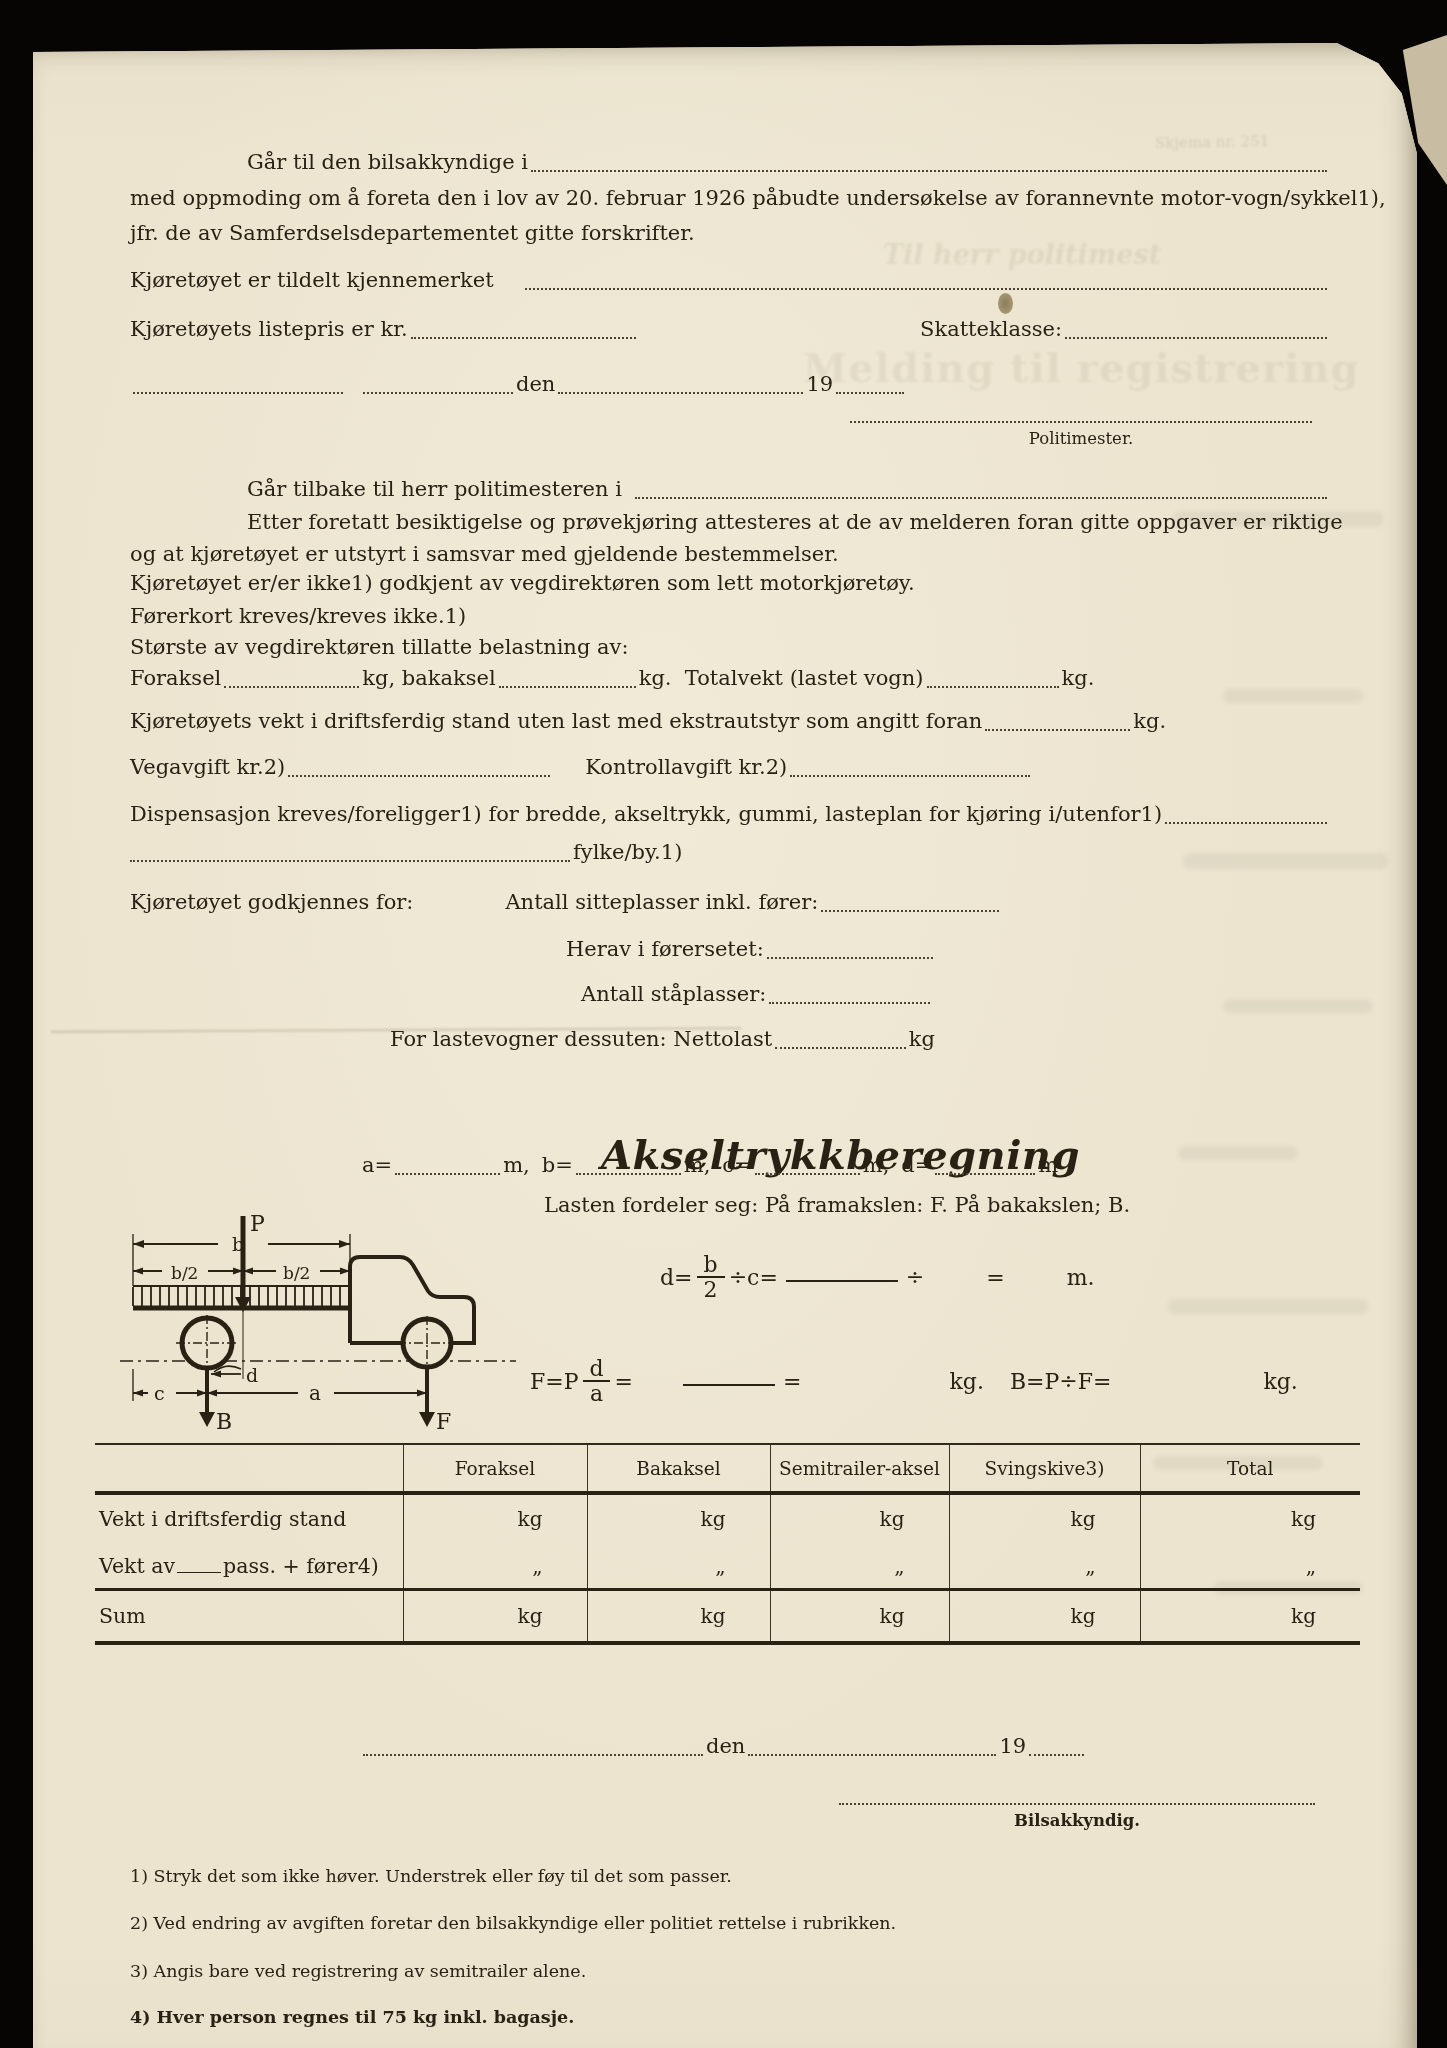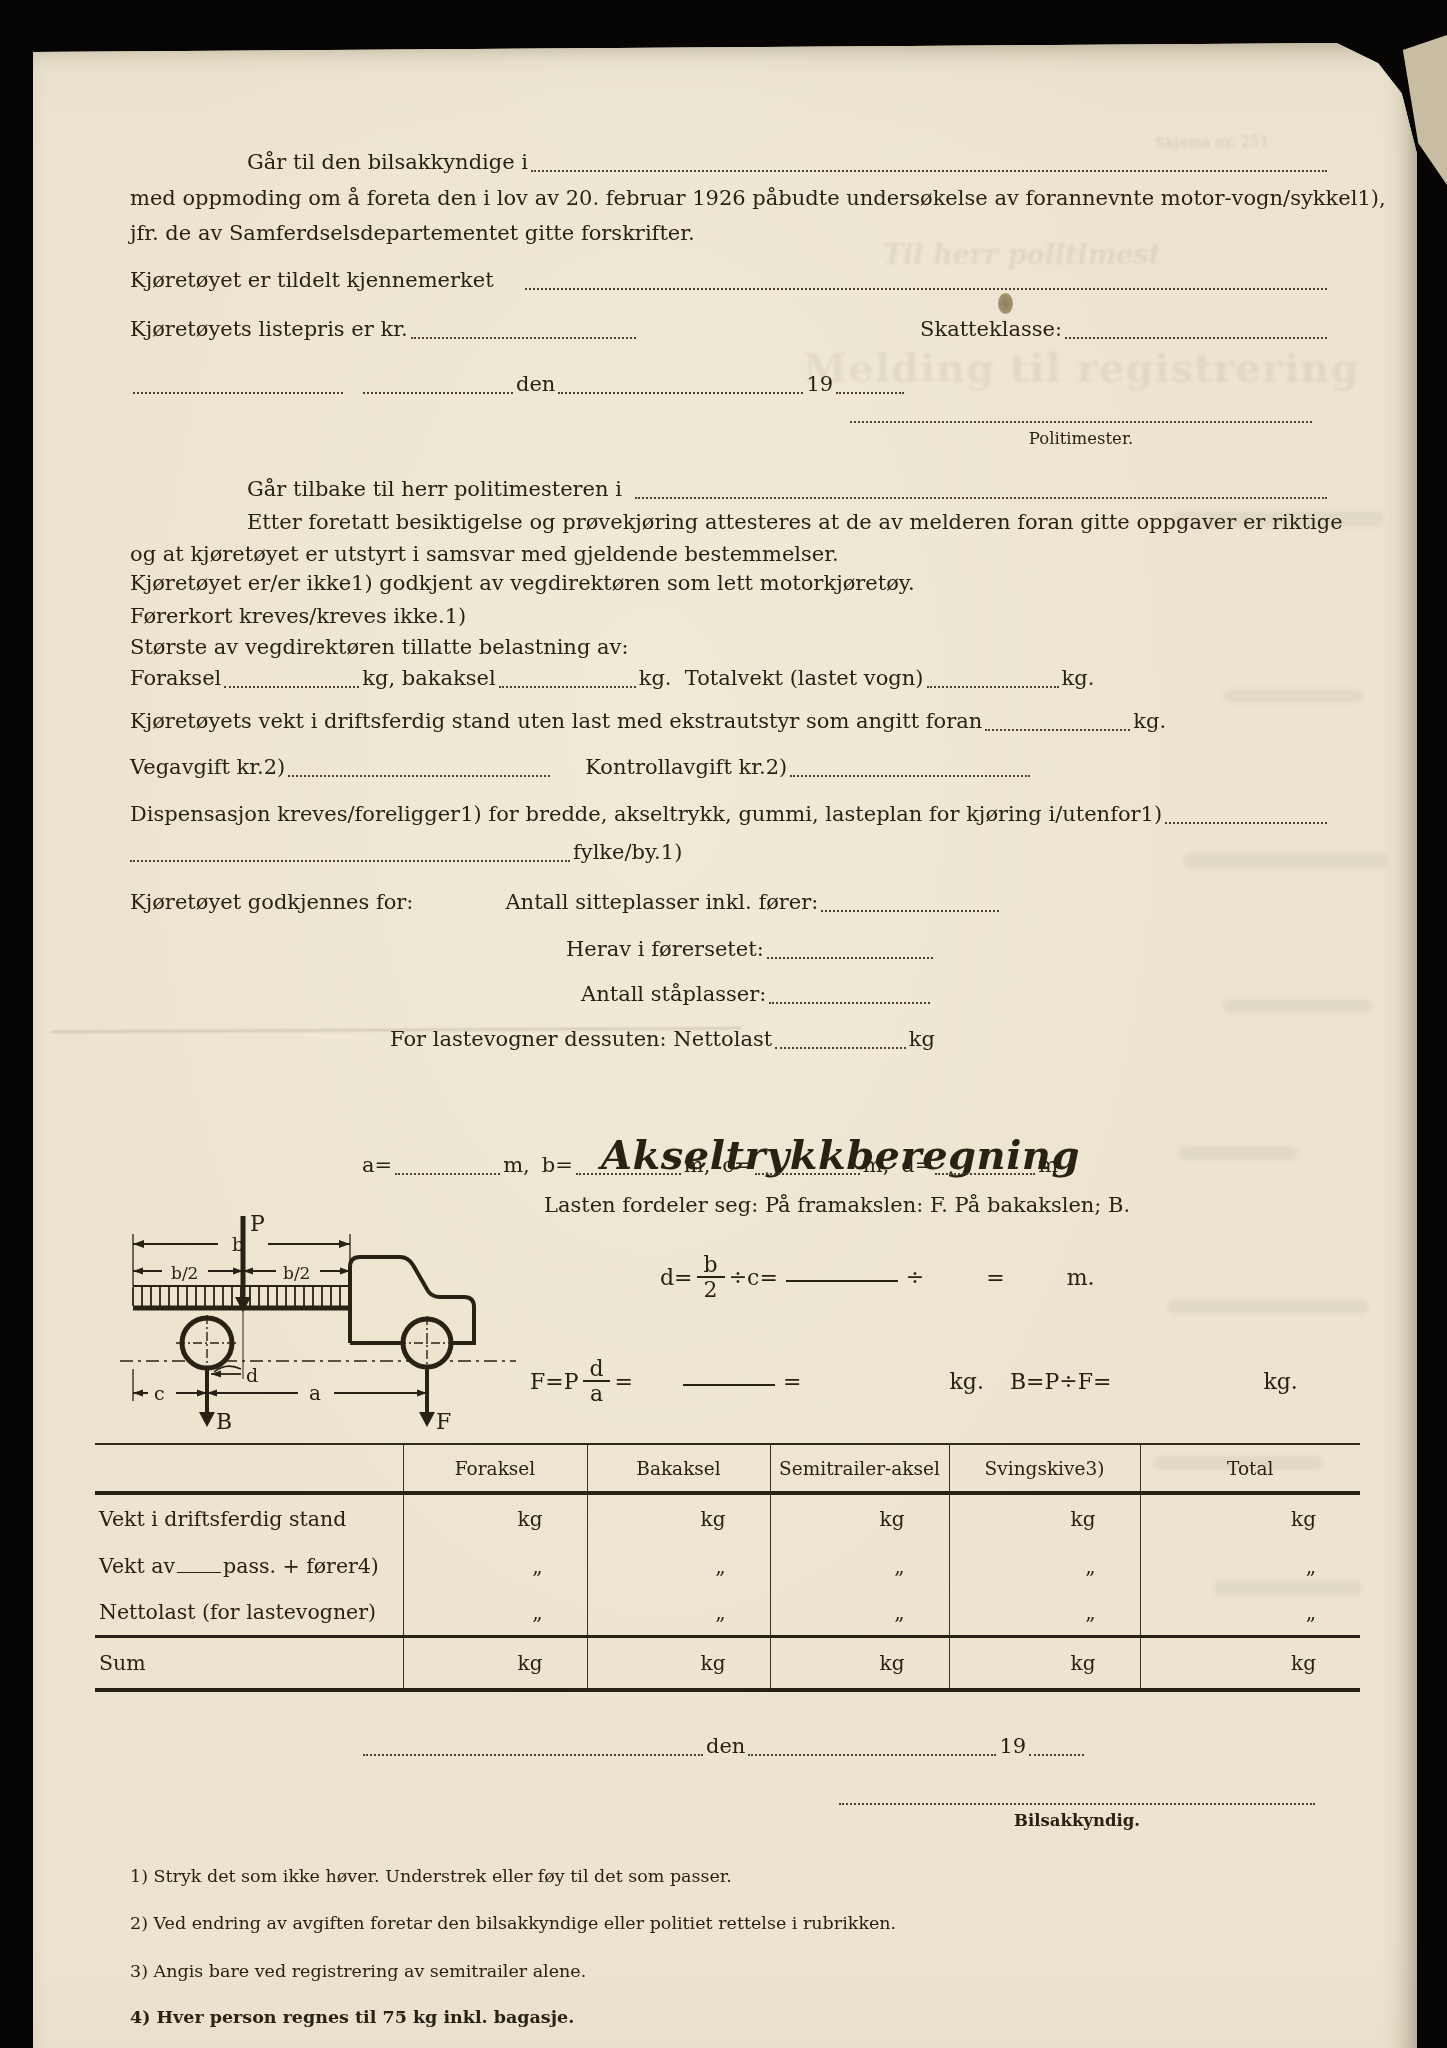--- a/index.html
+++ b/index.html
@@ -327,28 +327,20 @@
         <tr class="r2">
           <td class="lbl">
             <span>Vekt av</span><span class="blank"></span><span>pass. + fører4)</span>
           </td>
           <td class="val">„</td>
           <td class="val">„</td>
           <td class="val">„</td>
           <td class="val">„</td>
           <td class="val">„</td>
         </tr>
-        <tr class="r3">
-          <td class="lbl">Nettolast (for lastevogner)</td>
-          <td class="val">„</td>
-          <td class="val">„</td>
-          <td class="val">„</td>
-          <td class="val">„</td>
-          <td class="val">„</td>
-        </tr>
         <tr class="sum">
           <td class="lbl">Sum</td>
           <td class="val">kg</td>
           <td class="val">kg</td>
           <td class="val">kg</td>
           <td class="val">kg</td>
           <td class="val">kg</td>
         </tr>
       </tbody>
     </table>

